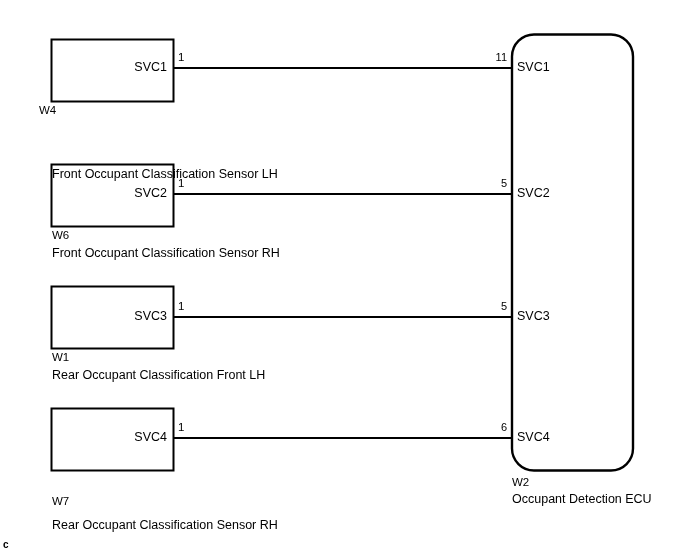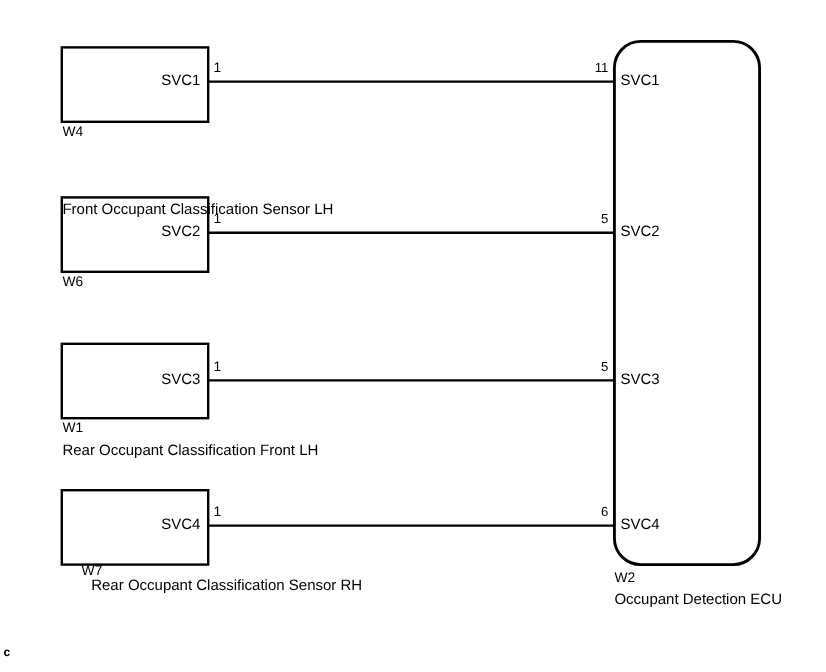--- a/index.html
+++ b/index.html
@@ -96,36 +96,37 @@
     <line x1="173" y1="438" x2="512" y2="438" stroke="#000000" stroke-width="2"></line>
 
     <rect x="512" y="34.5" width="121" height="436" rx="22" ry="22" fill="#ffffff" stroke="#000000" stroke-width="2.4"></rect>
 
   </svg>
 
   <div class="text-layer">
 
     <div class="lbl lbl-port-left" style="left:85px; top:61px; width:82px;">SVC1</div>
     <div class="lbl lbl-pin" style="left:178px; top:51px;">1</div>
-    <div class="lbl lbl-code" style="left:52px; top:104px;text-align:right;">W4</div>
+    <div class="lbl lbl-code" style="left:39px; top:104px;text-align:right;">W4</div>
     <div class="lbl lbl-desc" style="left:52px; top:132px;margin-top:36px;">Front Occupant Classification Sensor LH</div>
 
     <div class="lbl lbl-port-left" style="left:85px; top:187px; width:82px;">SVC2</div>
     <div class="lbl lbl-pin" style="left:178px; top:177px;">1</div>
     <div class="lbl lbl-code" style="left:52px; top:229px;">W6</div>
+    <div class="lbl lbl-desc" style="left:52px; top:247px;">Front Occupant Classification Sensor RH</div>
 
     <div class="lbl lbl-port-left" style="left:85px; top:310px; width:82px;">SVC3</div>
     <div class="lbl lbl-pin" style="left:178px; top:300px;">1</div>
     <div class="lbl lbl-code" style="left:52px; top:351px;">W1</div>
     <div class="lbl lbl-desc" style="left:52px; top:369px;">Rear Occupant Classification Front LH</div>
 
     <div class="lbl lbl-port-left" style="left:85px; top:431px; width:82px;">SVC4</div>
     <div class="lbl lbl-pin" style="left:178px; top:421px;">1</div>
-    <div class="lbl lbl-code" style="left:52px; top:470px;margin-left:16px;">W7</div>
-    <div class="lbl lbl-desc" style="left:52px; top:482px;margin-left:24px;">Rear Occupant Classification Sensor RH</div>
+    <div class="lbl lbl-code" style="left:52px; top:495px;">W7</div>
+    <div class="lbl lbl-desc" style="left:52px; top:519px;">Rear Occupant Classification Sensor RH</div>
 
     <div class="lbl lbl-pin-right" style="left:452px; top:51px; width:55px;">11</div>
     <div class="lbl lbl-port-right" style="left:517px; top:61px;">SVC1</div>
 
     <div class="lbl lbl-pin-right" style="left:452px; top:177px; width:55px;">5</div>
     <div class="lbl lbl-port-right" style="left:517px; top:187px;">SVC2</div>
 
     <div class="lbl lbl-pin-right" style="left:452px; top:300px; width:55px;">5</div>
     <div class="lbl lbl-port-right" style="left:517px; top:310px;">SVC3</div>
 

